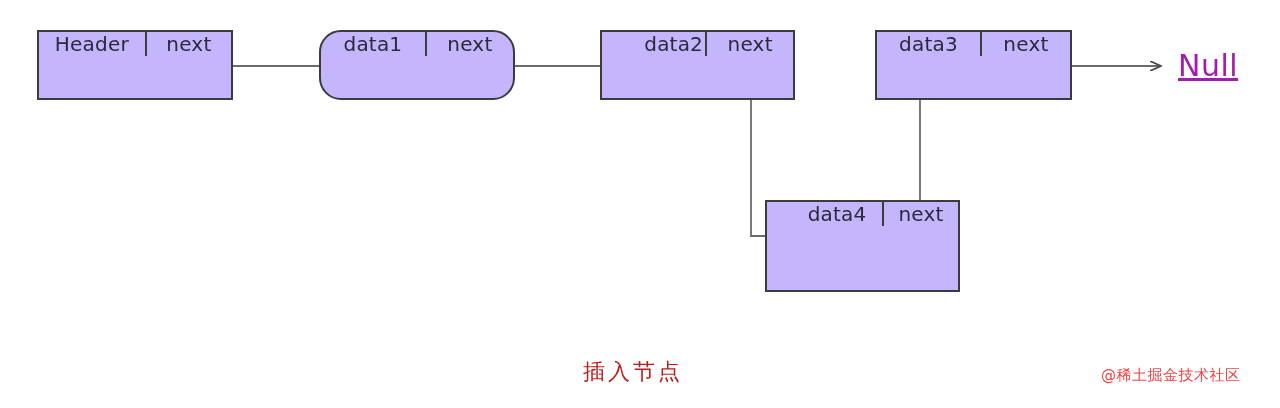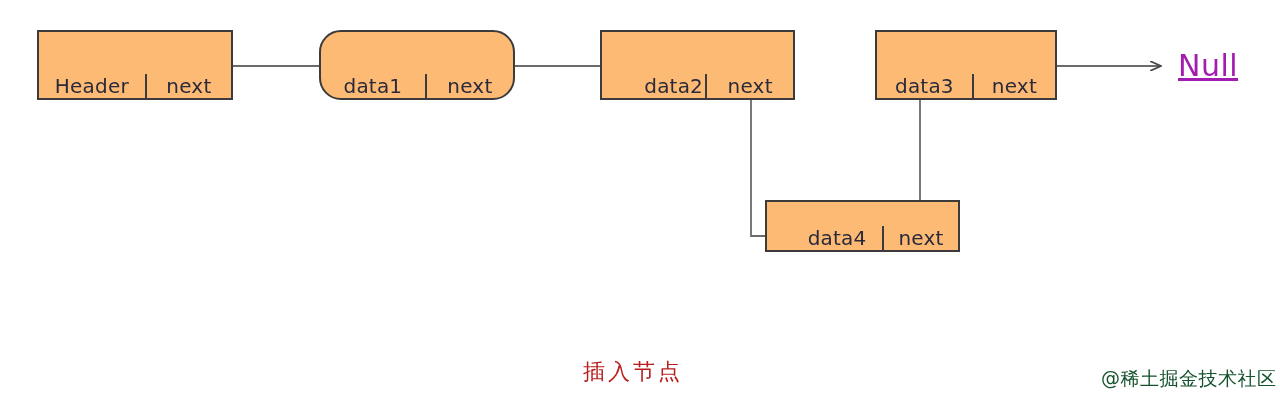--- a/index.html
+++ b/index.html
@@ -18,23 +18,23 @@
     position: absolute;
     left: 0;
     top: 0;
     width: 1280px;
     height: 408px;
   }
   .node-box {
     position: absolute;
     box-sizing: border-box;
     border: 2px solid #3b3b3b;
-    background: #fdba74;
+    background: #c4b5fd;
     display: flex;
-    align-items: flex-end;
+    align-items: flex-start;
   }
   .cell {
     box-sizing: border-box;
     display: flex;
     align-items: center;
     justify-content: center;
     font-size: 20px;
     color: #2a2a3a;
     letter-spacing: 0.2px;
     white-space: nowrap;
@@ -52,22 +52,22 @@
   }
   .caption {
     position: absolute;
     font-size: 22px;
     color: #b91c1c;
     letter-spacing: 3px;
     white-space: nowrap;
   }
   .watermark {
     position: absolute;
-    font-size: 19px;
-    color: #14532d;
+    font-size: 15px;
+    color: #ef4444;
     letter-spacing: 0.5px;
     white-space: nowrap;
   }
 </style>
 </head>
 <body>
 
 <svg id="diagram-canvas" viewBox="0 0 1280 408" xmlns="http://www.w3.org/2000/svg">
   <defs>
     <marker id="arrowhead" markerWidth="12" markerHeight="10" refX="10" refY="5" orient="auto" markerUnits="userSpaceOnUse">
@@ -116,30 +116,30 @@
 
 <div class="node-box" style="left:600px; top:30px; width:195px; height:70px;">
   <div class="cell data-cell" style="width:107px;padding-left:40px;">
     <span>data2</span>
   </div>
   <div class="cell" style="width:88px;">
     <span>next</span>
   </div>
 </div>
 
-<div class="node-box" style="left:875px; top:30px; width:182px; height:70px;">
+<div class="node-box" style="left:875px; top:30px; width:197px; height:70px;">
   <div class="cell data-cell" style="width:107px;">
     <span>data3</span>
   </div>
   <div class="cell" style="width:90px;">
     <span>next</span>
   </div>
 </div>
 
-<div class="node-box" style="left:765px; top:200px; width:195px; height:52px;padding-left:25px;">
+<div class="node-box" style="left:765px; top:200px; width:195px; height:92px;padding-left:25px;">
   <div class="cell data-cell" style="width:108px;">
     <span>data4</span>
   </div>
   <div class="cell" style="width:87px;">
     <span>next</span>
   </div>
 </div>
 
 <div class="null-label" style="left:1178px; top:48px;">Null</div>
 

